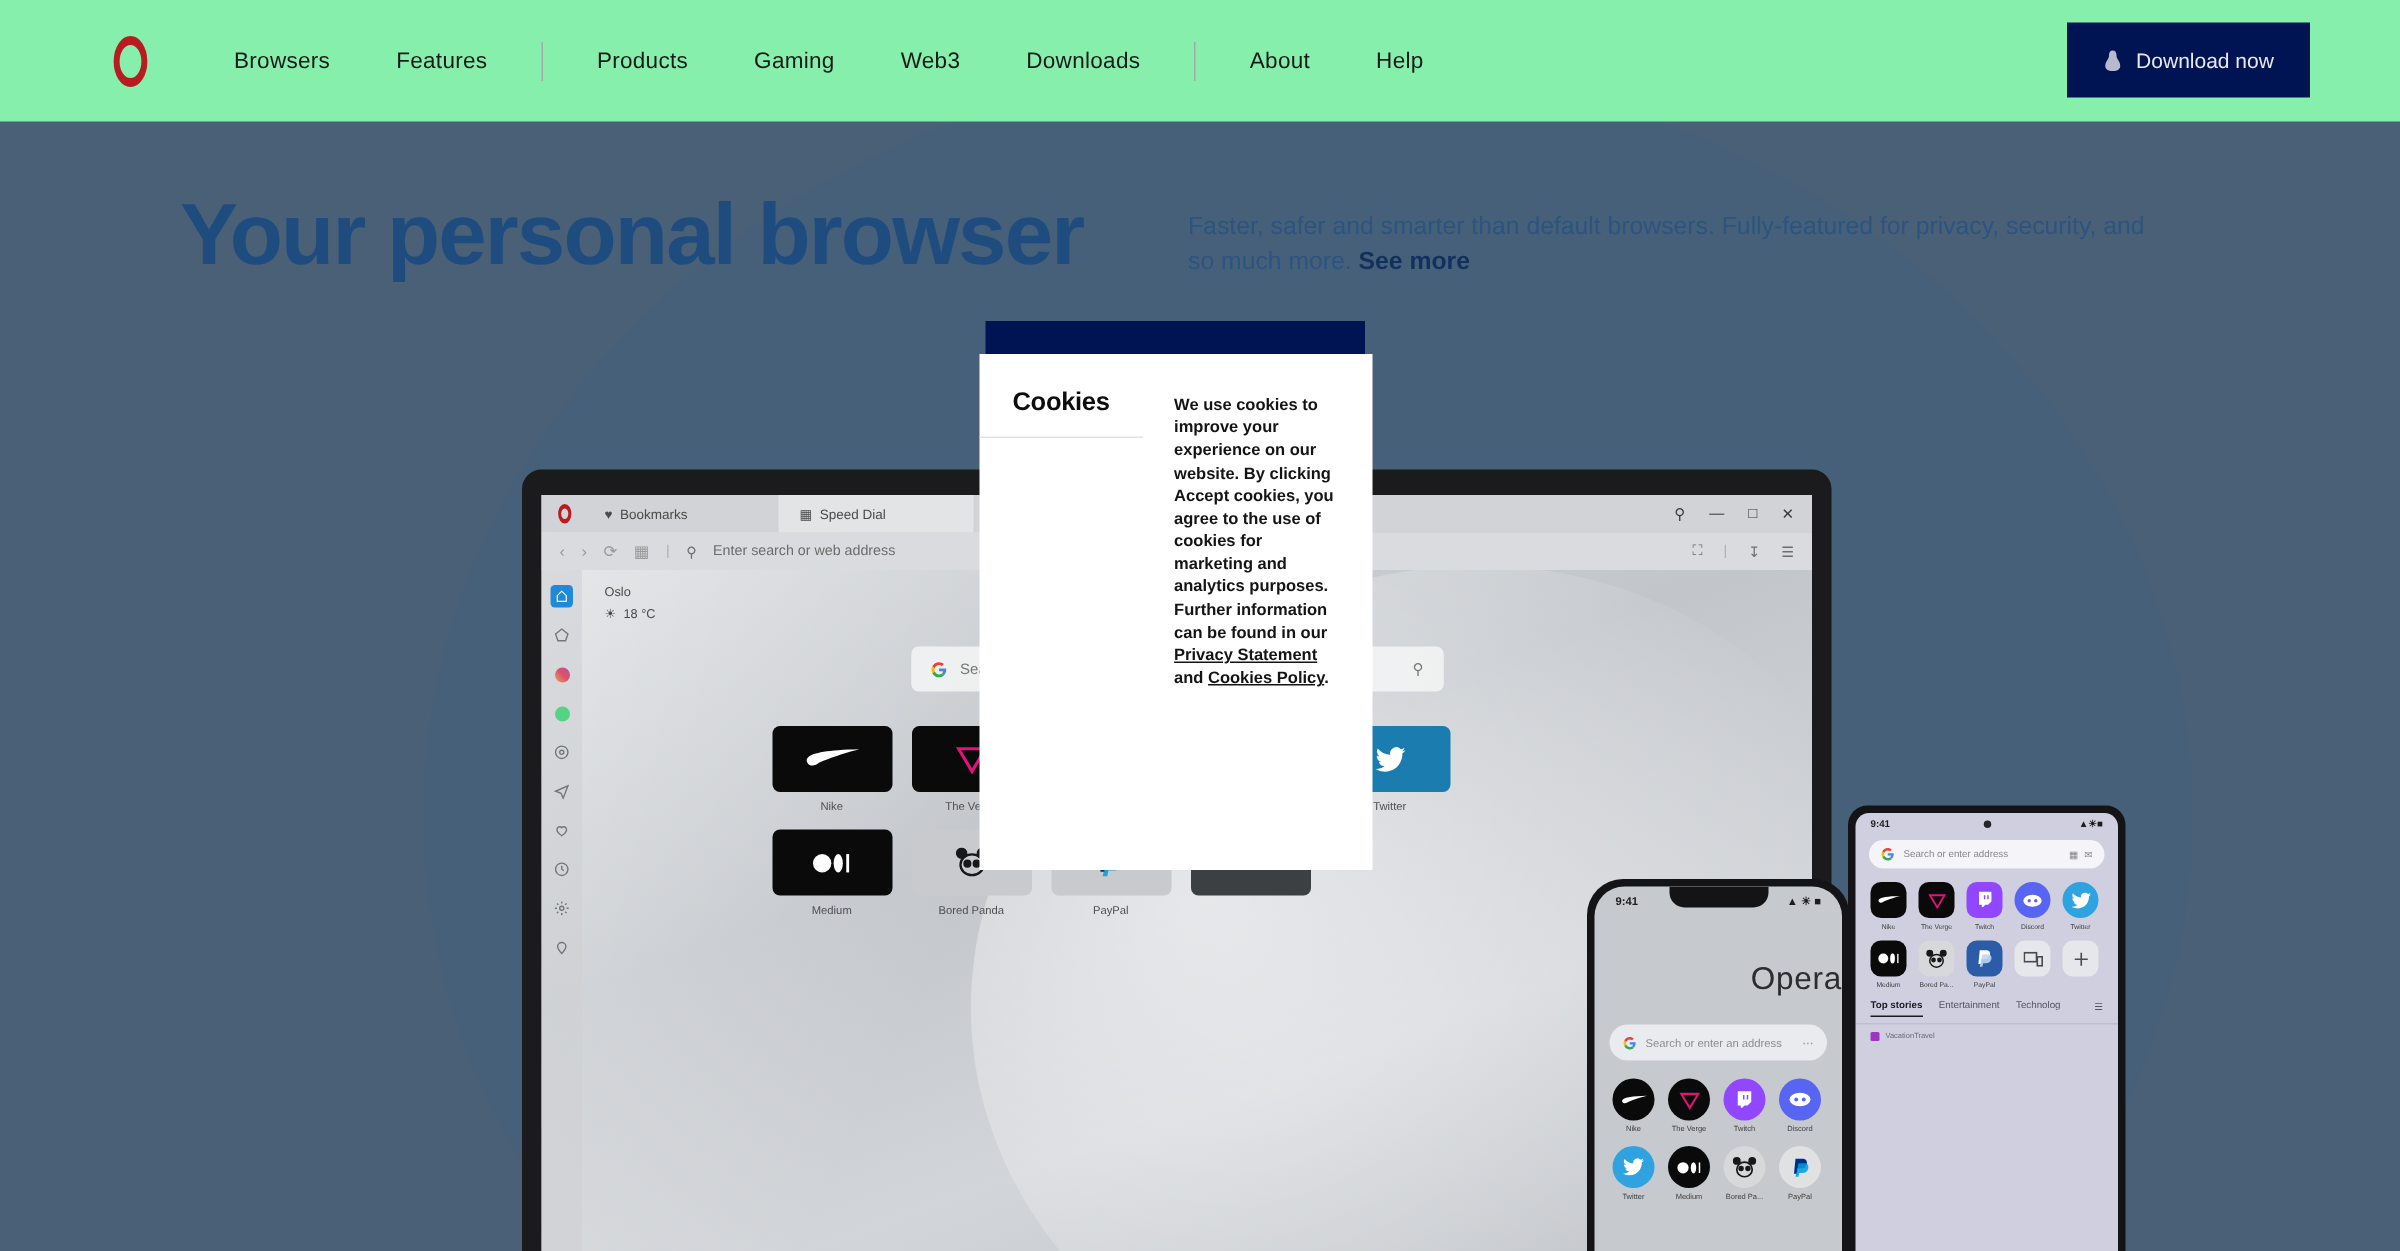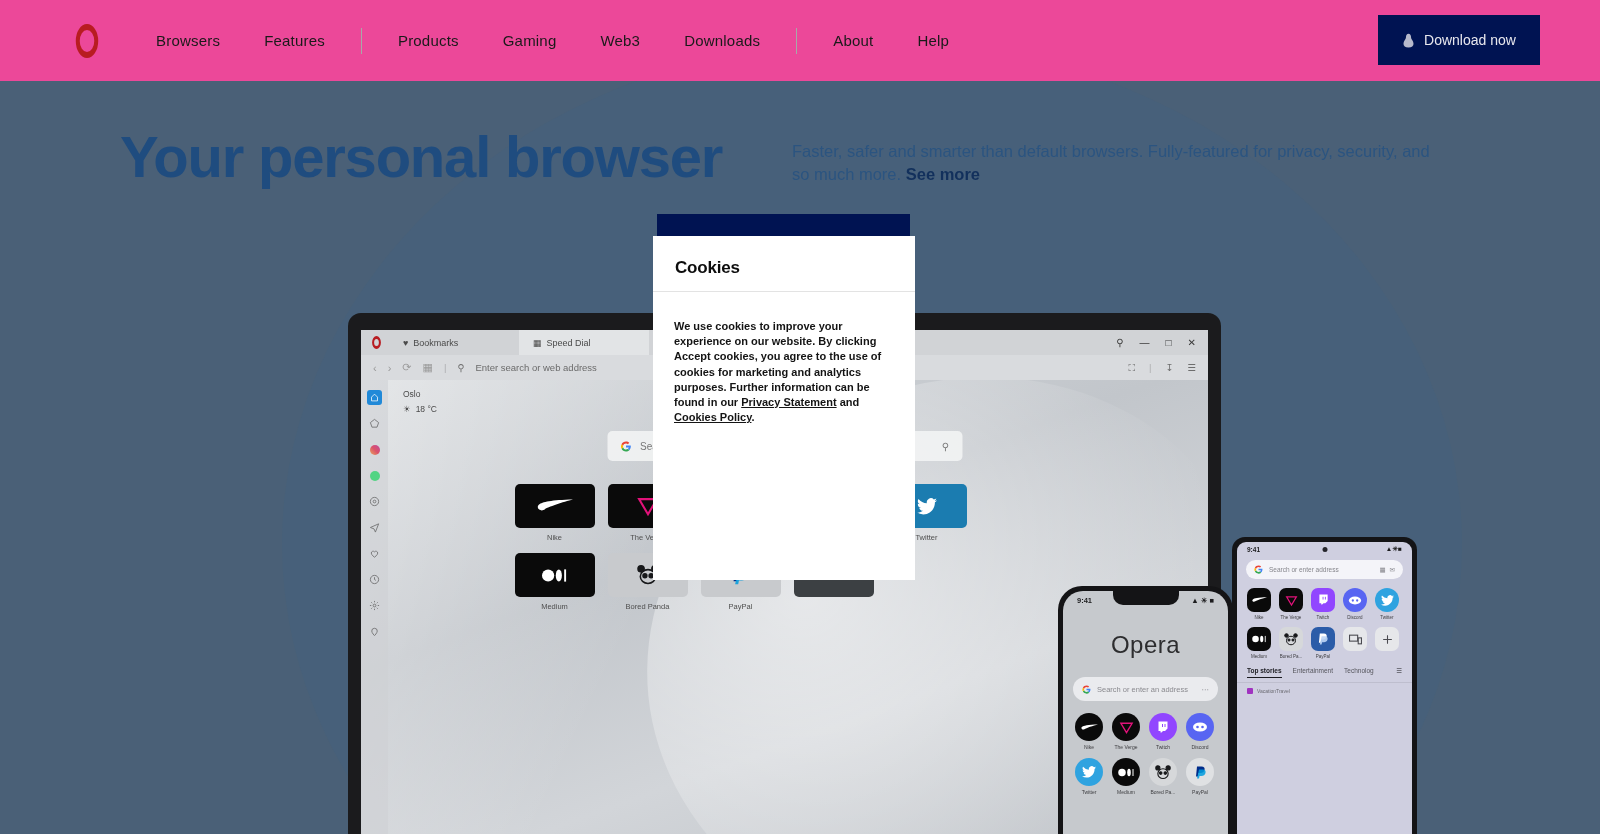--- a/index.html
+++ b/index.html
@@ -18,21 +18,21 @@
   }
   .hero-ellipse {
     position: absolute; left: 282px; top: -42px;
     width: 1180px; height: 1010px; border-radius: 50%;
     background: #47607a;
   }
 
   
   .header {
     position: absolute; left: 0; top: 0; width: 1600px; height: 81px;
-    background: #ec4899; z-index: 40;
+    background: #86efac; z-index: 40;
     display: flex; align-items: center;
   }
   .logo { margin-left: 70px; width: 34px; height: 34px; position: relative; }
   .logo-ring {
     width: 34px; height: 34px; border-radius: 50%;
     border: 6px solid #b81c21;
     transform: scaleX(.66);
   }
   .nav { display: flex; align-items: center; margin-left: 30px; }
   .nav-link {
@@ -155,21 +155,21 @@
   }
   .ph-status {
     display: flex; align-items: center; justify-content: space-between;
     padding: 5px 14px 0 14px; font-size: 7.5px; color: #1d1d1f; font-weight: 600;
   }
   .ph-notch {
     position: absolute; left: 50%; transform: translateX(-50%); top: 0;
     width: 66px; height: 14px; background: #141416; border-radius: 0 0 10px 10px;
   }
   .ph-brand {
-    text-align: center; margin-top: 26px; font-size: 24px; color: #2d2d2f;
+    text-align: right; margin-top: 36px; font-size: 21px; color: #2d2d2f;
     letter-spacing: .5px; font-weight: 300;
   }
   .ph-search {
     margin: 18px 10px 0 10px; height: 24px; background: rgba(245,246,248,.75);
     border-radius: 12px; display: flex; align-items: center; gap: 6px; padding: 0 9px;
     font-size: 7.5px; color: #8a8a8f;
   }
   .ph-grid {
     display: flex; flex-wrap: wrap; gap: 8px 9px; padding: 12px 12px 0 12px;
   }
@@ -212,21 +212,21 @@
   .tb-art .hl { font-size: 8.5px; color: #1b1b20; line-height: 1.18; margin-top: 2px; }
   .tb-art .thumb {
     width: 52px; height: 34px; border-radius: 3px; flex-shrink: 0;
     background: linear-gradient(175deg,#8fd4e8 0%,#4fb6d6 45%,#2f8fae 55%,#7ec9a0 100%);
   }
   .tb-src { display:flex; align-items:center; gap:4px; padding: 5px 10px 0 10px; font-size:5px; color:#6b6b72;}
   .tb-src .sq { width:6px;height:6px;background:#a033c0;border-radius:1px;}
   .dialog {
     position: absolute; left: 653px; top: 236px;
     width: 262px; height: 344px; background: #fff; z-index: 60;
-    display: flex; flex-direction: column;
+    display: flex; 
   }
   .dlg-head {
     padding: 22px 22px 0 22px; height: 56px;
     border-bottom: 1px solid #e3e3e3;
   }
   .dlg-title { font-size: 17px; font-weight: 800; color: #0d0d0d; letter-spacing: -.2px; }
   .dlg-body {
     padding: 27px 21px 0 21px; font-size: 11px; line-height: 1.38;
     color: #141414; font-weight: 700;
   }

